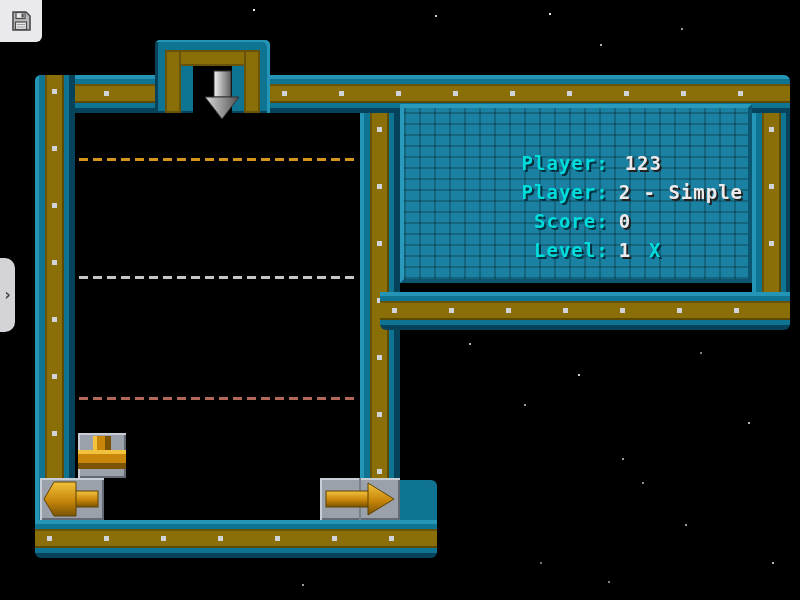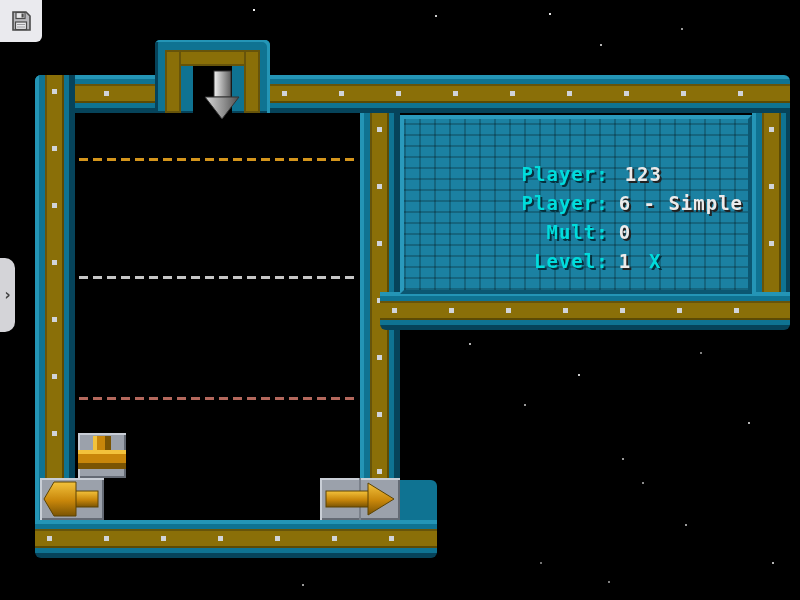--- a/index.html
+++ b/index.html
@@ -29,21 +29,21 @@
       border-radius:5px 5px 0 0;box-shadow:inset -3px 2px 0 #2495b6, inset 3px -2px 0 #06435a;}
   .ol{position:absolute;background:#8a6f08;box-shadow:inset 0 0 0 2px #67540a;}
   .chute-hole{position:absolute;left:193px;top:66px;width:39px;height:47px;background:#000;}
 
   
   #play{position:absolute;left:75px;top:113px;width:285px;height:407px;background:#000;}
   .dashline{position:absolute;left:4px;right:2px;height:3px;
       background:repeating-linear-gradient(90deg,var(--c) 0 9px,rgba(0,0,0,0) 9px 14px);}
 
   
-  #panel-inner{position:absolute;left:400px;top:115px;width:352px;height:179px;
+  #panel-inner{position:absolute;left:400px;top:104px;width:352px;height:179px;
       background-color:#1b81a2;
       background-image:
         repeating-linear-gradient(0deg,rgba(0,0,0,.22) 0 2px,rgba(0,0,0,0) 2px 11px),
         repeating-linear-gradient(90deg,rgba(0,0,0,.22) 0 2px,rgba(0,0,0,0) 2px 15px);
       border:4px solid #2a9abc;border-right-color:#0b5772;border-bottom-color:#0b5772;
       box-sizing:border-box;padding:12px 0 0 18px;}
   .hud-row{height:29px;line-height:29px;font-size:19px;font-weight:bold;letter-spacing:1px;white-space:pre;}
   .hud-label{display:inline-block;width:112px;text-align:right;color:#00dcdc;
       text-shadow:2px 2px 0 #05303d;}
   .hud-value{color:#eceaea;margin-left:10px;text-shadow:2px 2px 0 #222;}
@@ -165,24 +165,24 @@
       <rect x="6" y="13" width="44" height="16" fill="url(#gld)" stroke="#5c4303" stroke-width="1"></rect>
       <polygon points="48,5 48,37 74,21" fill="url(#gld)" stroke="#5c4303" stroke-width="1"></polygon>
     </svg>
   </div>
 
   <div id="panel-inner">
     <div class="hud-row">
       <span class="hud-label">Player:</span><span class="hud-value" style="margin-left:16px;">123</span>
     </div>
     <div class="hud-row">
-      <span class="hud-label">Player:</span><span class="hud-value">6 - Simple</span>
-    </div>
-    <div class="hud-row">
-      <span class="hud-label">Mult:</span><span class="hud-value">0</span>
+      <span class="hud-label">Player:</span><span class="hud-value">2 - Simple</span>
+    </div>
+    <div class="hud-row">
+      <span class="hud-label">Score:</span><span class="hud-value">0</span>
     </div>
     <div class="hud-row">
       <span class="hud-label">Level:</span><span class="hud-value">1</span><span class="hud-suffix">X</span>
     </div>
   </div>
 
   <div id="save-btn">
     <svg width="24" height="24" viewBox="0 0 24 24">
       <path d="M4 3 h13 l4 4 v14 h-17 z" fill="#b8b8bc" stroke="#4a4a4a" stroke-width="1.6"></path>
       <rect x="7" y="3.5" width="9" height="6" fill="#e8e8ea" stroke="#4a4a4a" stroke-width="1.2"></rect>

